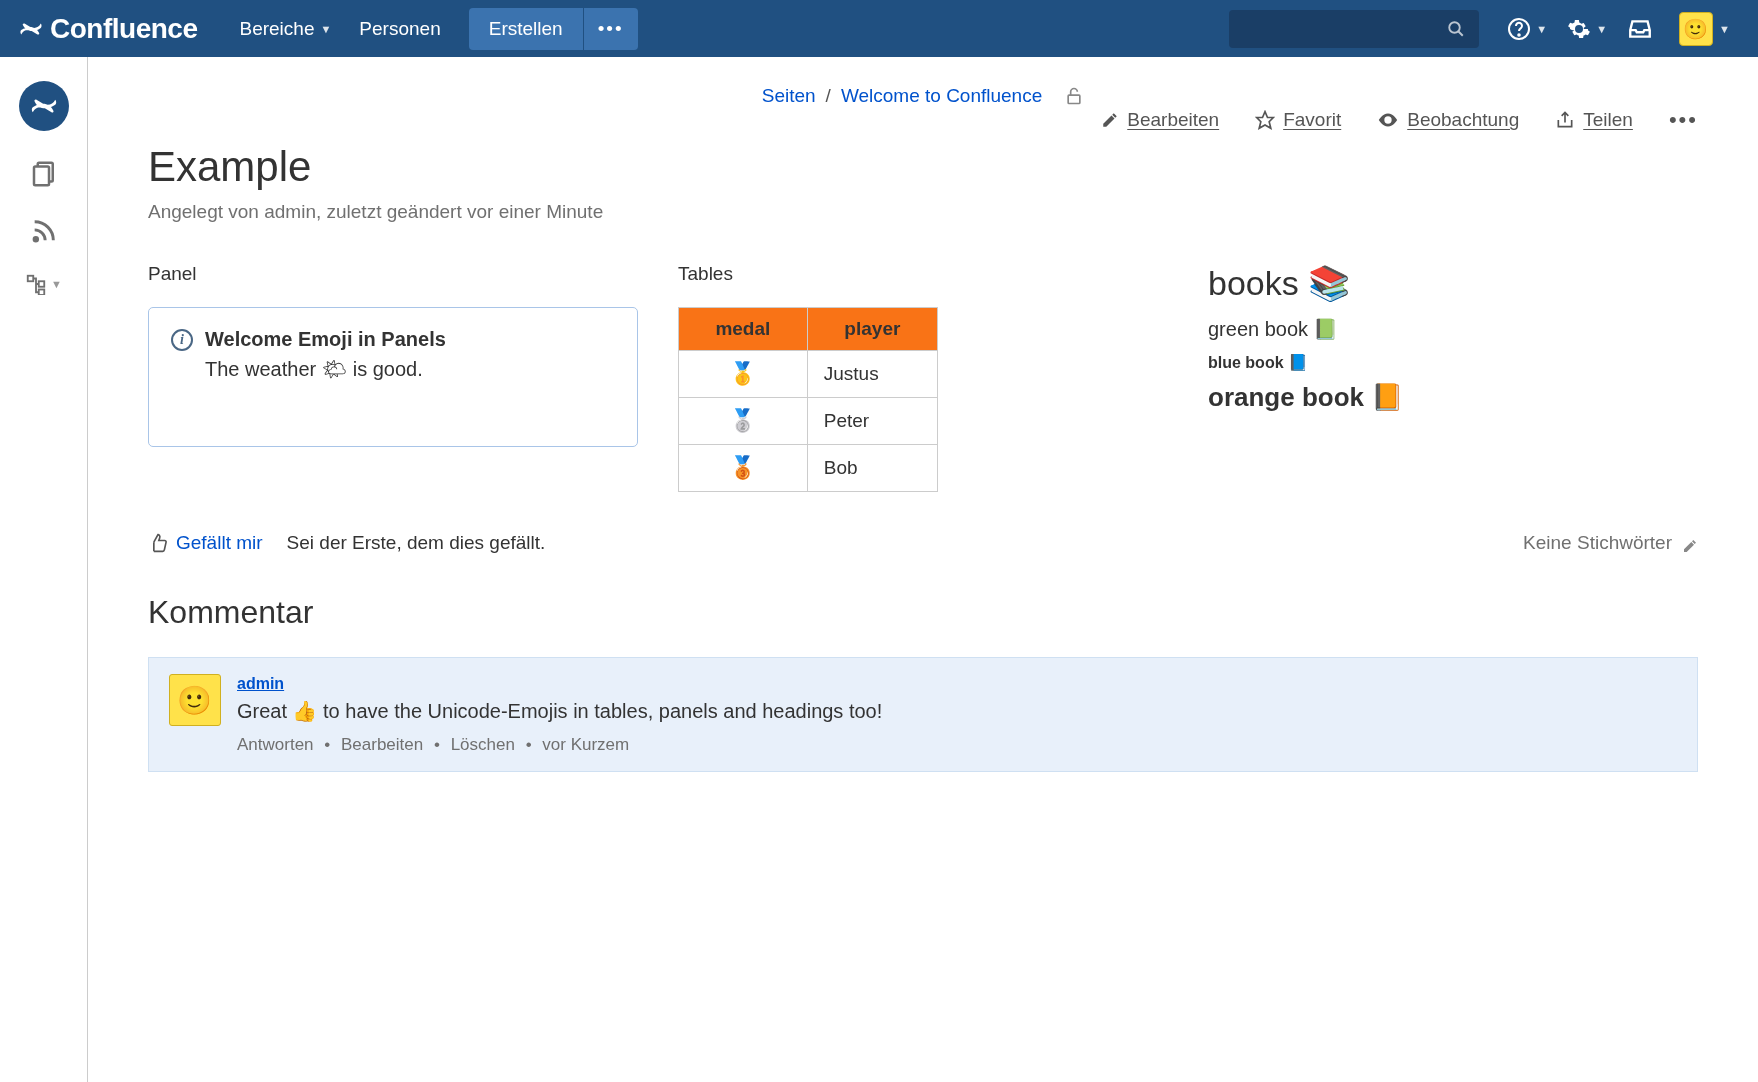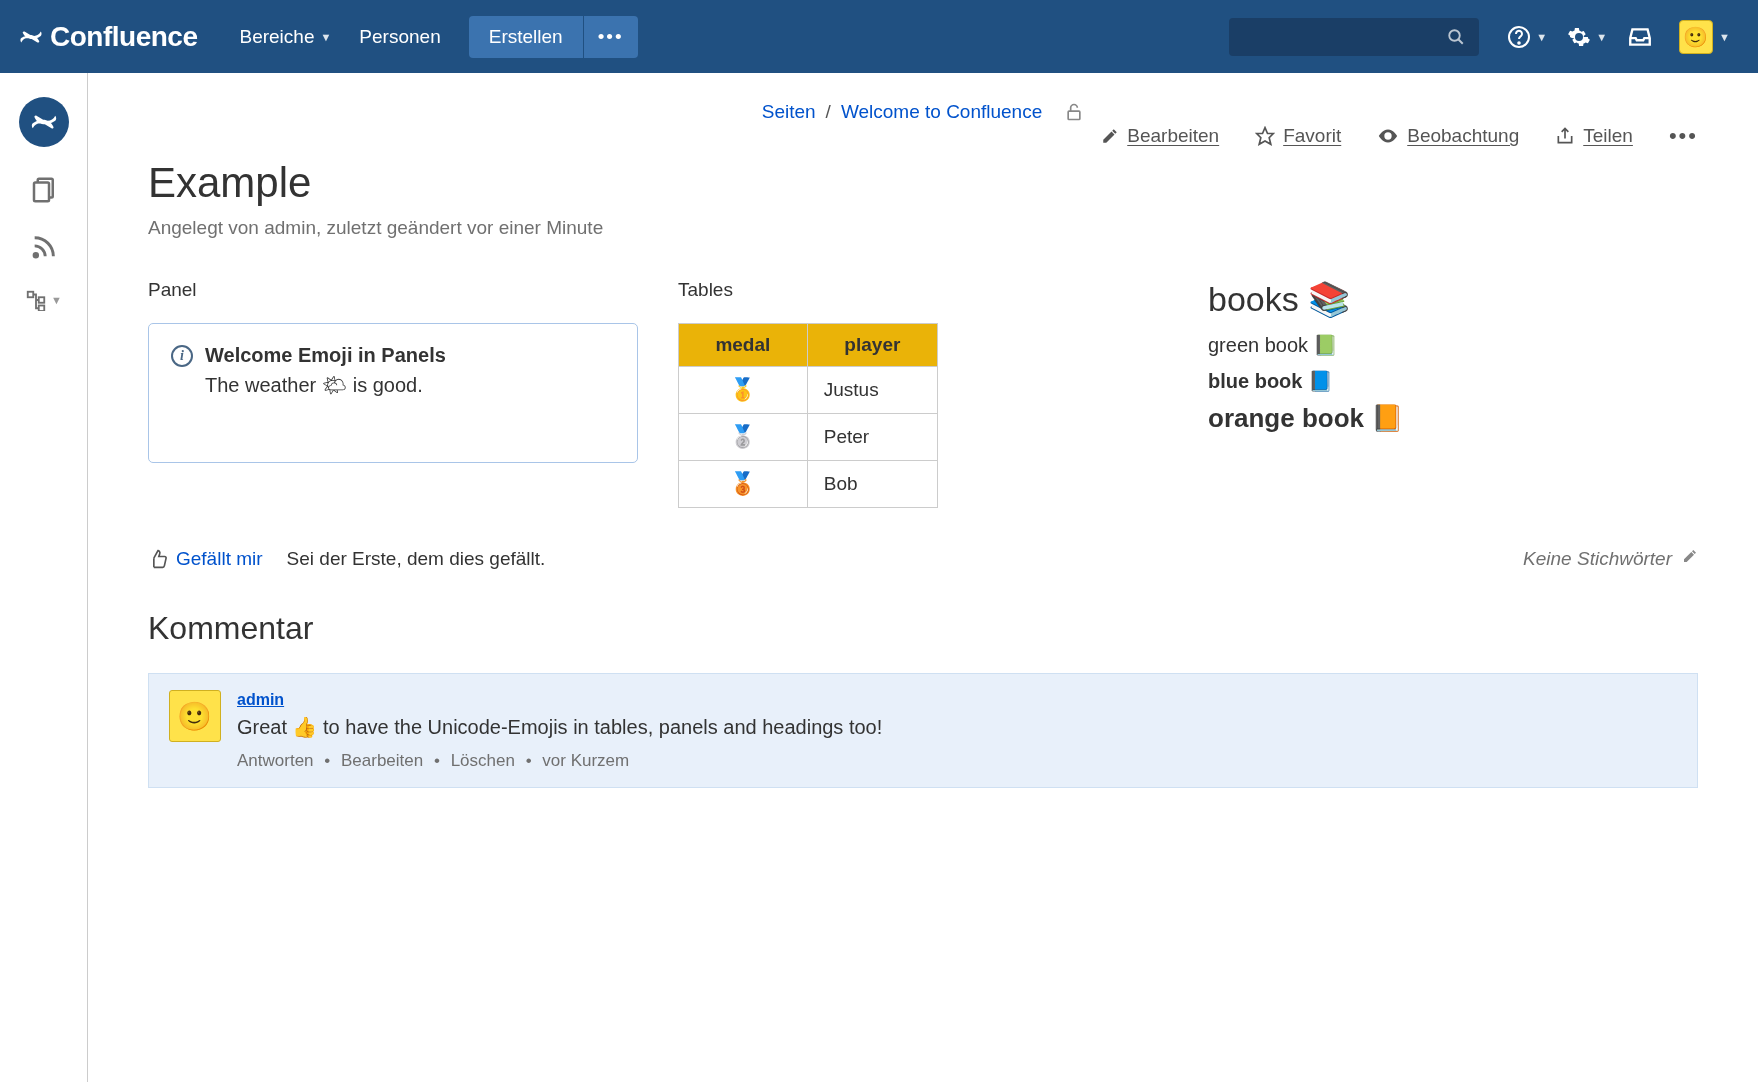--- a/index.html
+++ b/index.html
@@ -1,19 +1,19 @@
 <!DOCTYPE html>
 <html><head>
 <meta charset="utf-8">
 <style>
   * { box-sizing: border-box; margin: 0; padding: 0; }
   body { font-family: -apple-system, BlinkMacSystemFont, "Segoe UI", Arial, sans-serif; font-size: 17px; color: #333; background: #fff; }
   
   
-  .topnav { background: #205081; height: 73px; display: flex; align-items: center; padding: 16px 18px; color: #fff; }
+  .topnav { background: #205081; height: 57px; display: flex; align-items: center; padding: 16px 18px; color: #fff; }
   .logo { display: flex; align-items: center; font-size: 28px; font-weight: bold; margin-right: 28px; letter-spacing: -0.5px; }
   .logo-icon { margin-right: 6px; font-size: 26px; }
   .nav-item { padding: 8px 14px; font-size: 19px; color: #fff; cursor: pointer; display: flex; align-items: center; }
   .nav-caret { margin-left: 6px; font-size: 11px; opacity: 0.85; }
   .create-btn { background: #3b73af; padding: 10px 20px; font-size: 19px; font-weight: 500; border-radius: 4px 0 0 4px; margin-left: 14px; cursor: pointer; }
   .create-more { background: #3b73af; padding: 10px 14px; border-radius: 0 4px 4px 0; margin-left: 1px; cursor: pointer; font-size: 19px; letter-spacing: 2px; }
   .nav-spacer { flex: 1; }
   .search-box { background: #1a3e66; width: 250px; height: 38px; border-radius: 4px; display: flex; align-items: center; justify-content: flex-end; padding: 0 14px; margin-right: 18px; }
   .search-box svg { opacity: 0.7; }
   .nav-icon { padding: 6px 10px; cursor: pointer; display: flex; align-items: center; }
@@ -46,33 +46,33 @@
   
   
   .info-panel { border: 1px solid #a9c5e8; border-radius: 5px; padding: 20px 22px; background: #fff; min-height: 140px; }
   .info-panel .hdr { display: flex; align-items: center; gap: 12px; font-weight: bold; font-size: 20px; margin-bottom: 6px; }
   .info-icon { width: 22px; height: 22px; border: 2px solid #4a6785; border-radius: 50%; color: #4a6785; font-family: Georgia, serif; font-style: italic; font-weight: bold; display: flex; align-items: center; justify-content: center; font-size: 14px; }
   .info-panel .body { font-size: 20px; padding-left: 34px; }
   
   
   table.data { border-collapse: collapse; width: 260px; }
   table.data th, table.data td { border: 1px solid #ccc; padding: 10px 16px; text-align: left; font-size: 19px; }
-  table.data th { background: #eab308; font-weight: bold; text-align: center; }
+  table.data th { background: #f97316; font-weight: bold; text-align: center; }
   table.data td.medal { text-align: center; font-size: 22px; }
   
   
   .headings h2 { font-size: 34px; font-weight: 400; margin-bottom: 14px; }
   .headings h3 { font-size: 20px; font-weight: 400; margin-bottom: 12px; }
-  .headings h4 { font-size: 20px; font-weight: bold; margin-bottom: 10px; }
+  .headings h4 { font-size: 16px; font-weight: bold; margin-bottom: 10px; }
   .headings h5 { font-size: 26px; font-weight: bold; margin-bottom: 8px; }
   
   
   .likerow { display: flex; align-items: center; margin-top: 40px; font-size: 19px; color: #333; }
   .like-btn { display: flex; align-items: center; gap: 8px; color: #0052cc; cursor: pointer; margin-right: 24px; }
-  .labels { margin-left: auto; color: #707070; display: flex; align-items: flex-start; gap: 10px; font-style: italic; }
+  .labels { margin-left: auto; color: #707070; display: flex; align-items: flex-end; gap: 10px; }
   
   
   .comments-h { font-size: 32px; font-weight: 400; margin-top: 40px; margin-bottom: 26px; }
   .comment { background: #e8f0fa; border: 1px solid #cfe0f2; padding: 16px 20px; display: flex; gap: 16px; }
   .comment-avatar { width: 52px; height: 52px; border-radius: 3px; background: #ffe24a; border: 1px solid #d0b020; display: flex; align-items: center; justify-content: center; font-size: 28px; flex-shrink: 0; }
   .comment-body { flex: 1; }
   .comment-author { color: #0052cc; font-weight: bold; font-size: 16px; margin-bottom: 6px; display: inline-block; }
   .comment-text { font-size: 20px; margin-bottom: 12px; }
   .comment-meta { color: #707070; font-size: 17px; }
   .comment-meta span.mlink { cursor: pointer; }

